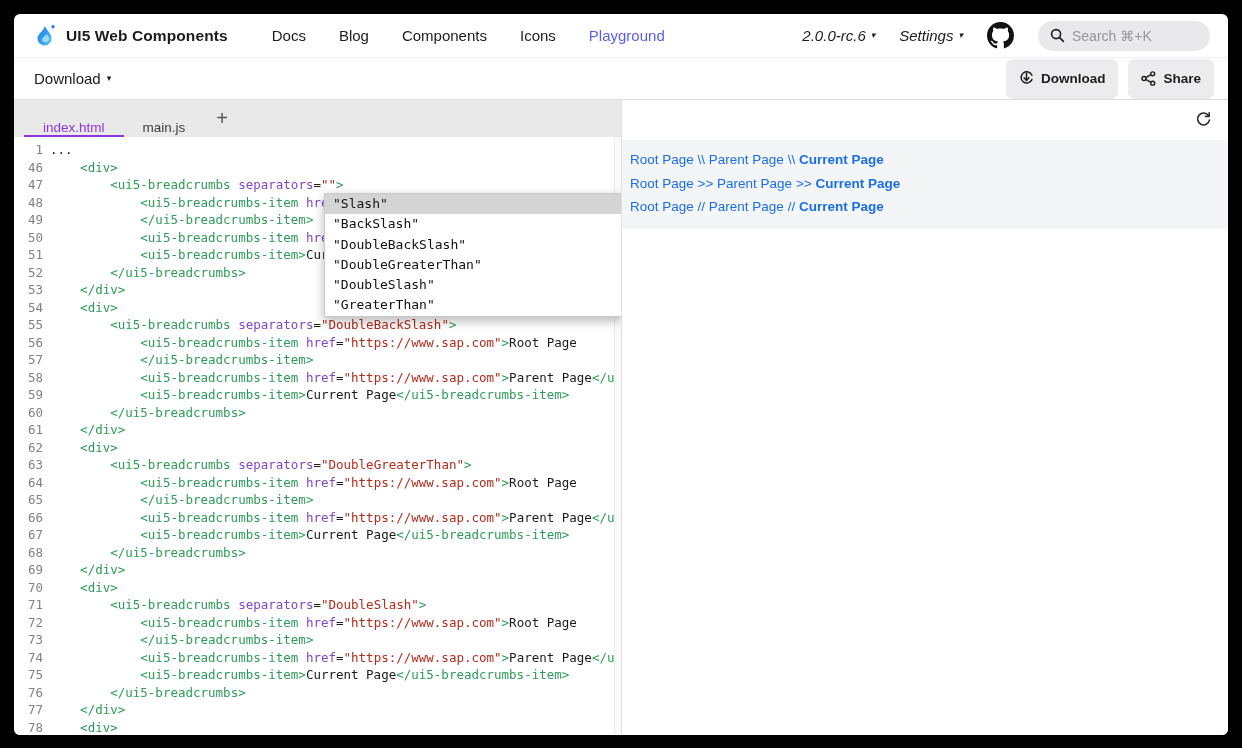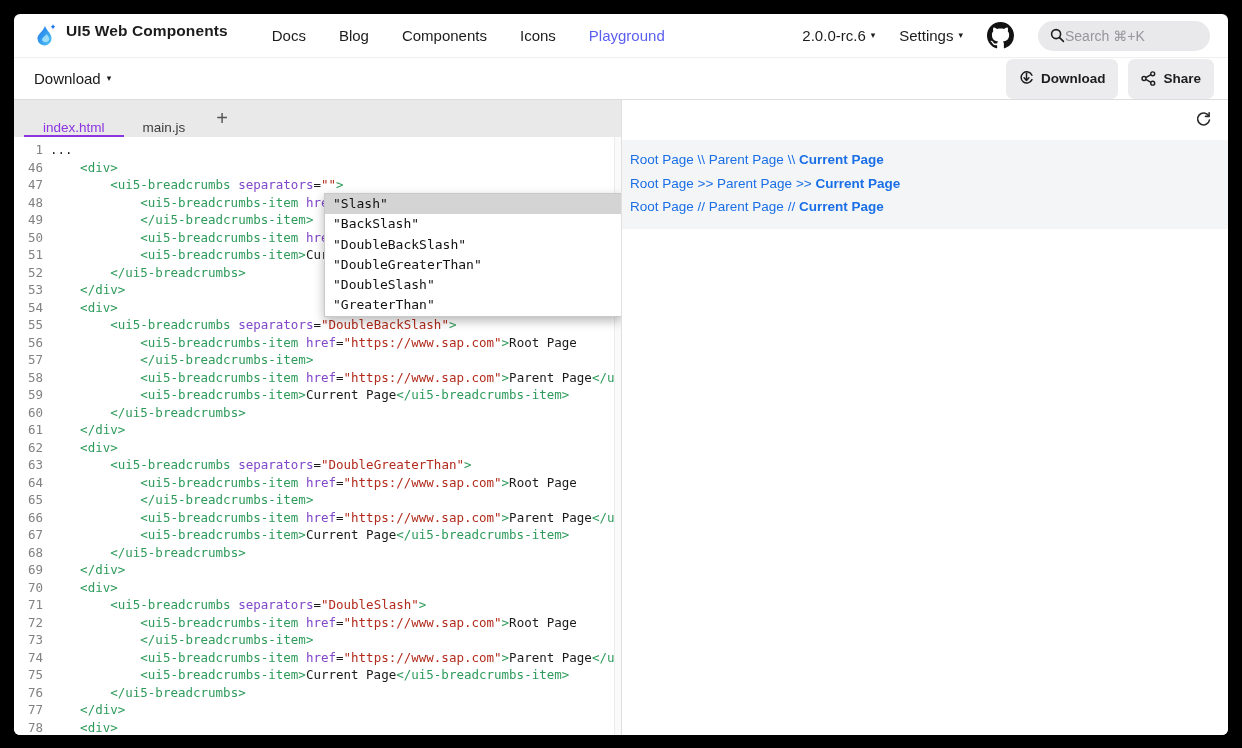--- a/index.html
+++ b/index.html
@@ -6,30 +6,30 @@
   html,body { width:1242px; height:748px; }
   body { background:#000; font-family:"Liberation Sans", sans-serif; overflow:hidden; }
   .window {
     position:absolute; left:14px; top:14px; width:1214px; height:721px;
     background:#fff; border-radius:6px; overflow:hidden;
     display:flex; flex-direction:column;
   }
 
   
   .navbar { height:44px; flex:0 0 44px; display:flex; align-items:center; padding:0 18px 0 20px; border-bottom:1px solid #efefef; }
-  .brand { display:flex; align-items:flex-start; gap:8px; }
+  .brand { display:flex; align-items:center; gap:8px; }
   .brand-title { font-size:15.5px; font-weight:bold; color:#1c1c1e; letter-spacing:.1px; }
   .nav-links { display:flex; align-items:center; gap:33px; margin-left:44px; }
   .nav-link { font-size:15px; color:#1c1c1e; text-decoration:none; cursor:pointer; }
   .nav-link.active { color:#5b5ff0; }
   .nav-right { margin-left:auto; display:flex; align-items:center; gap:24px; }
-  .nav-drop { font-size:15px; color:#1c1c1e; display:flex; align-items:center; gap:5px; cursor:pointer; }
+  .nav-drop { font-size:15px; color:#1c1c1e; display:flex; align-items:center; gap:5px; cursor:pointer;font-style:italic; }
   .caret { font-size:9px; color:#1c1c1e; line-height:1; }
   .gh { width:27px; height:27px; cursor:pointer; display:block; }
-  .search-pill { width:172px; height:30px; background:#e9e9eb; border-radius:15px; display:flex; align-items:center; padding:0 12px; }
+  .search-pill { width:172px; height:30px; background:#e9e9eb; border-radius:15px; display:flex; align-items:center; gap:7px; padding:0 12px; }
   .search-pill input { border:none; outline:none; background:transparent; font-size:14px; color:#333; width:120px; font-family:"Liberation Sans",sans-serif; }
   .search-pill input::placeholder { color:#96969b; }
 
   
   .toolbar { height:42px; flex:0 0 42px; display:flex; align-items:center; padding:0 14px 0 20px; border-bottom:1px solid #dddddd; background:#fff; }
   .examples { font-size:15px; color:#1a1a1a; display:flex; align-items:center; gap:6px; cursor:pointer; }
   .toolbar-right { margin-left:auto; display:flex; gap:10px; }
   .tbtn { height:40px; background:#ececee; border:none; border-radius:7px; display:flex; align-items:center; gap:7px; padding:0 13px; font-size:13.5px; font-weight:bold; color:#1d1d1f; font-family:"Liberation Sans",sans-serif; cursor:pointer; }
 
   

